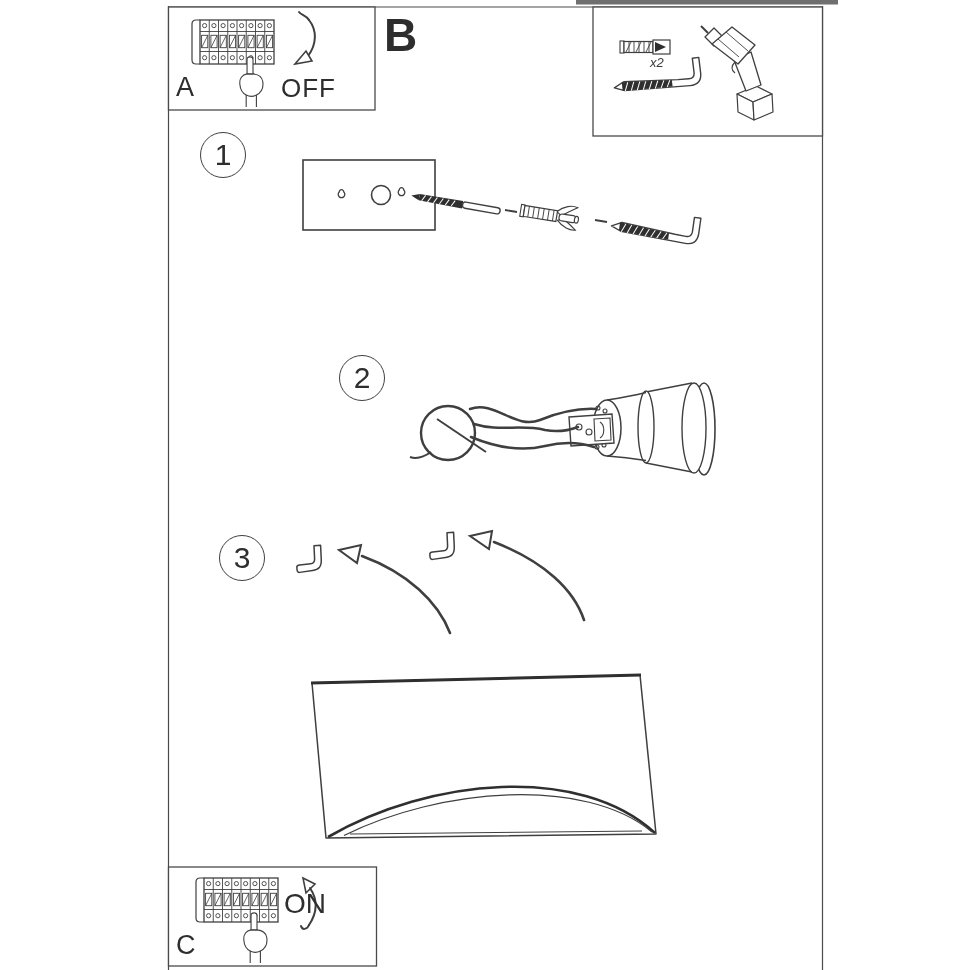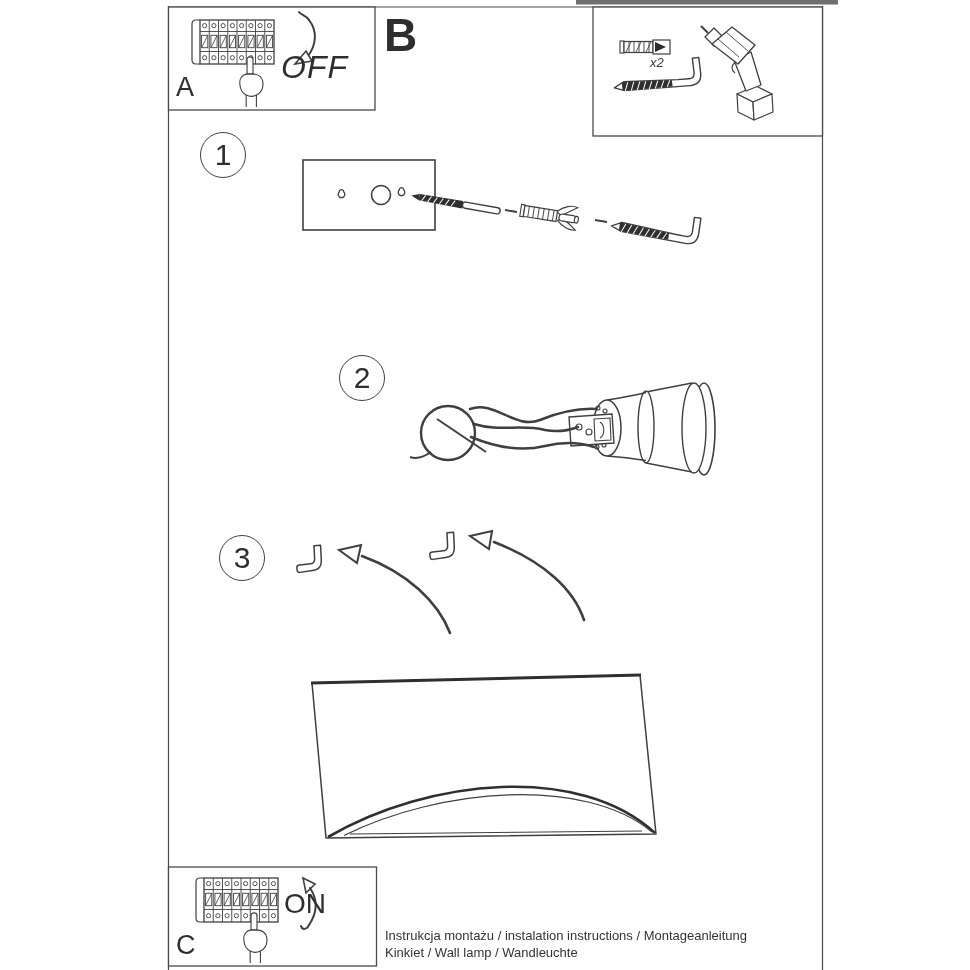--- a/index.html
+++ b/index.html
@@ -4,21 +4,21 @@
 <style>
   html,body{margin:0;padding:0;background:#fff;}
   .sheet{
     position:relative;width:970px;height:970px;background:#fff;
     font-family:"Liberation Sans",sans-serif;color:#2e2e2e;overflow:hidden;
   }
   .sheet svg{position:absolute;left:0;top:0;}
   .lbl{position:absolute;white-space:nowrap;color:#2e2e2e;}
   .lbl-a{left:176px;top:72px;font-size:27px;}
   .lbl-b{left:384px;top:8px;font-size:46px;font-weight:700;}
-  .lbl-off{left:281px;top:49px;font-size:32px;letter-spacing:1px;font-style:italic;}
+  .lbl-off{left:281px;top:73px;font-size:26px;letter-spacing:1px;}
   .lbl-x2{left:650px;top:55px;font-size:13px;font-style:italic;color:#3a3a3a;}
   .lbl-c{left:176px;top:930px;font-size:27px;}
   .lbl-on{left:284px;top:888px;font-size:28px;}
   .step-badge{
     position:absolute;width:46px;height:46px;border:1.6px solid #3f3f3f;border-radius:50%;
     display:flex;align-items:center;justify-content:center;font-size:30px;color:#2e2e2e;
     background:#fff;box-sizing:border-box;
   }
   .badge-1{left:200px;top:132px;}
   .badge-2{left:339px;top:355px;}
@@ -287,18 +287,14 @@
 <div class="step-badge badge-2">
       <span>2</span>
     </div>
 <div class="step-badge badge-3">
       <span>3</span>
     </div>
 
 <div class="lbl lbl-c">C</div>
 <div class="lbl lbl-on">ON</div>
 
-<div class="footer">
-  <div>Instrukcja montażu / instalation instructions / Montageanleitung</div>
-  <div>Kinkiet / Wall lamp / Wandleuchte</div>
+
 </div>
 
-</div>
-
 </body></html>

